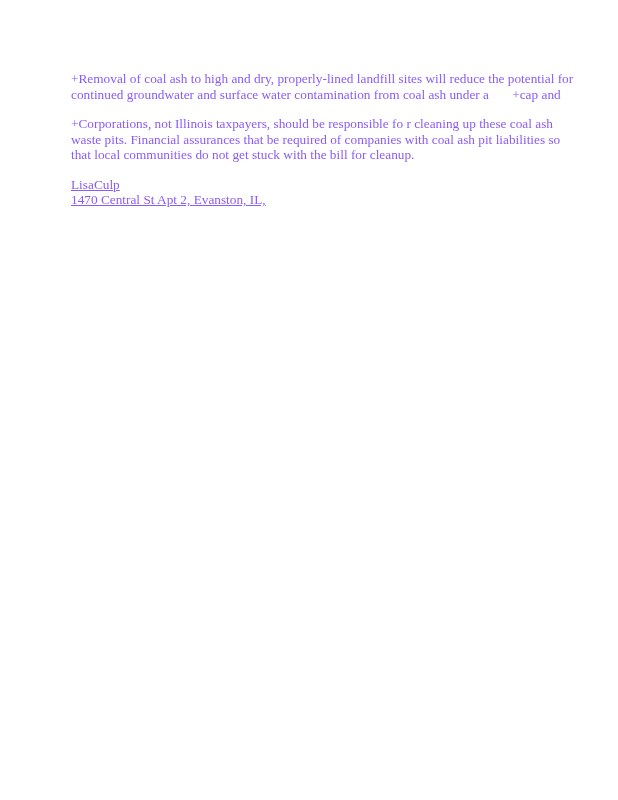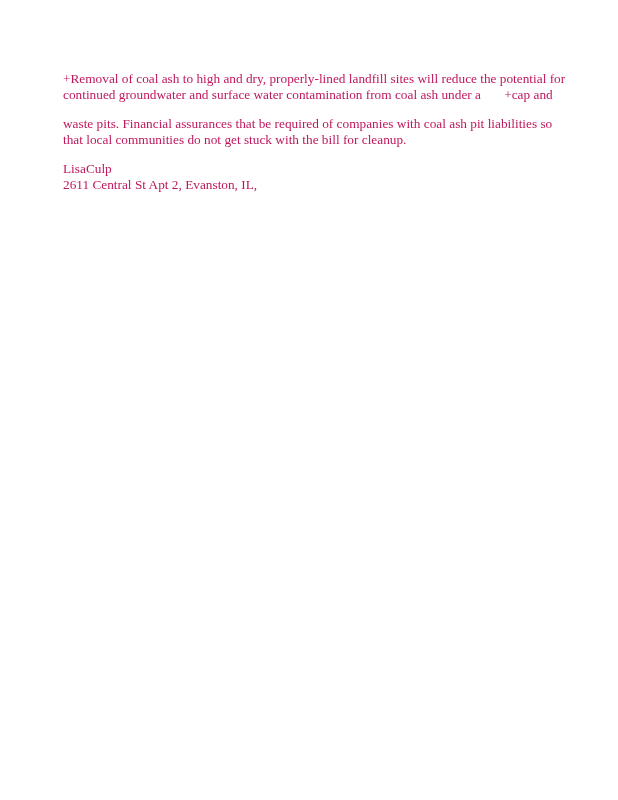--- a/index.html
+++ b/index.html
@@ -8,55 +8,57 @@
   }
   body {
     width: 618px;
     height: 800px;
     background: #ffffff;
     overflow: hidden;
     position: relative;
   }
   .letter {
     position: absolute;
-    left: 63px;
+    left: 71px;
     top: 71px;
     width: 490px;
-    color: #be185d;
+    color: #8b5cf6;
     font-family: "Liberation Serif", "DejaVu Serif", serif;
     font-size: 13.3px;
     line-height: 15.5px;
     font-weight: normal;
   }
   .para {
     margin: 0 0 14px 0;
     padding: 0;
   }
   .para:last-child {
     margin-bottom: 0;
+    text-decoration: underline;
   }
   .line {
     white-space: pre;       
     min-height: 15.5px;
   }
 </style>
 </head>
 <body>
 
 <div class="letter">
 
   <div class="para">
     <div class="line">+Removal of coal ash to high and dry, properly-lined landfill sites will reduce the potential for</div>
     <div class="line">continued groundwater and surface water contamination from coal ash under a       +cap and</div>
   </div>
 
   <div class="para">
+    <div class="line">+Corporations, not Illinois taxpayers, should be responsible fo r cleaning up these coal ash</div>
     <div class="line">waste pits. Financial assurances that be required of companies with coal ash pit liabilities so</div>
     <div class="line">that local communities do not get stuck with the bill for cleanup.</div>
   </div>
 
 
   <div class="para">
     <div class="line">LisaCulp</div>
-    <div class="line">2611 Central St Apt 2, Evanston, IL,</div>
+    <div class="line">1470 Central St Apt 2, Evanston, IL,</div>
   </div>
 
 </div>
 
 </body></html>

